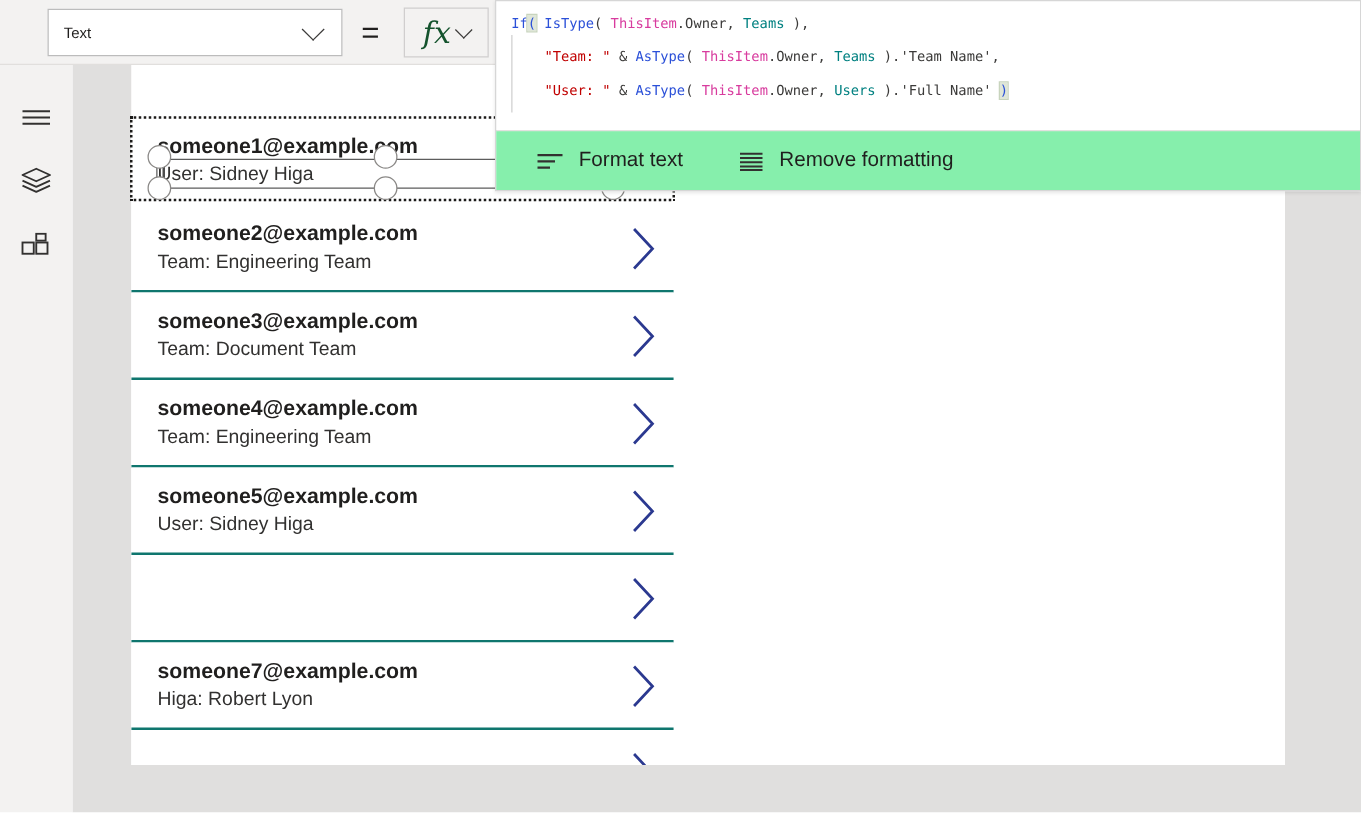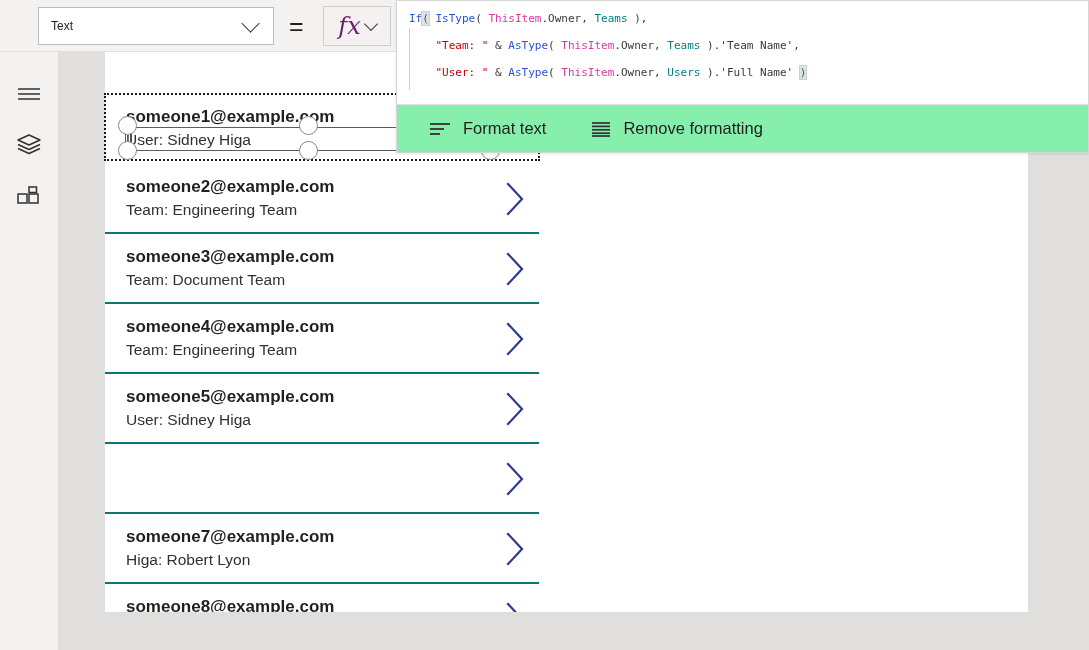--- a/index.html
+++ b/index.html
@@ -58,21 +58,21 @@
     background: #f3f2f1;
     border: 1px solid #d0cece;
     box-sizing: border-box;
     display: flex; align-items: center; justify-content: center;
     gap: 5px;
   }
   .fx-glyph {
     font-family: "DejaVu Serif", serif;
     font-style: italic;
     font-size: 24px;
-    color: #701a75;
+    color: #14532d;
     line-height: 24px;
   }
   .fx-btn .chev {
     width: 9px; height: 9px;
     border-right-width: 1.3px; border-bottom-width: 1.3px;
     margin-bottom: 4px;
   }
 
   
   .left-rail {
@@ -322,21 +322,20 @@
       <div class="g-item">
         <div class="g-title">someone7@example.com</div>
         <div class="g-sub">Higa: Robert Lyon</div>
         <div class="g-chev">
           <svg width="20" height="34" viewBox="0 0 20 34">
             <polyline points="3,2 17,17 3,32" fill="none" stroke="#2b3990" stroke-width="2.2" stroke-linecap="square"></polyline>
           </svg>
         </div>
       </div>
       <div class="g-item">
-        <div class="g-title">someone8@example.com</div>
         <div class="g-sub"></div>
         <div class="g-chev">
           <svg width="20" height="34" viewBox="0 0 20 34">
             <polyline points="3,2 17,17 3,32" fill="none" stroke="#2b3990" stroke-width="2.2" stroke-linecap="square"></polyline>
           </svg>
         </div>
       </div>
     </div>
 
   <div class="sel-outer"></div>

